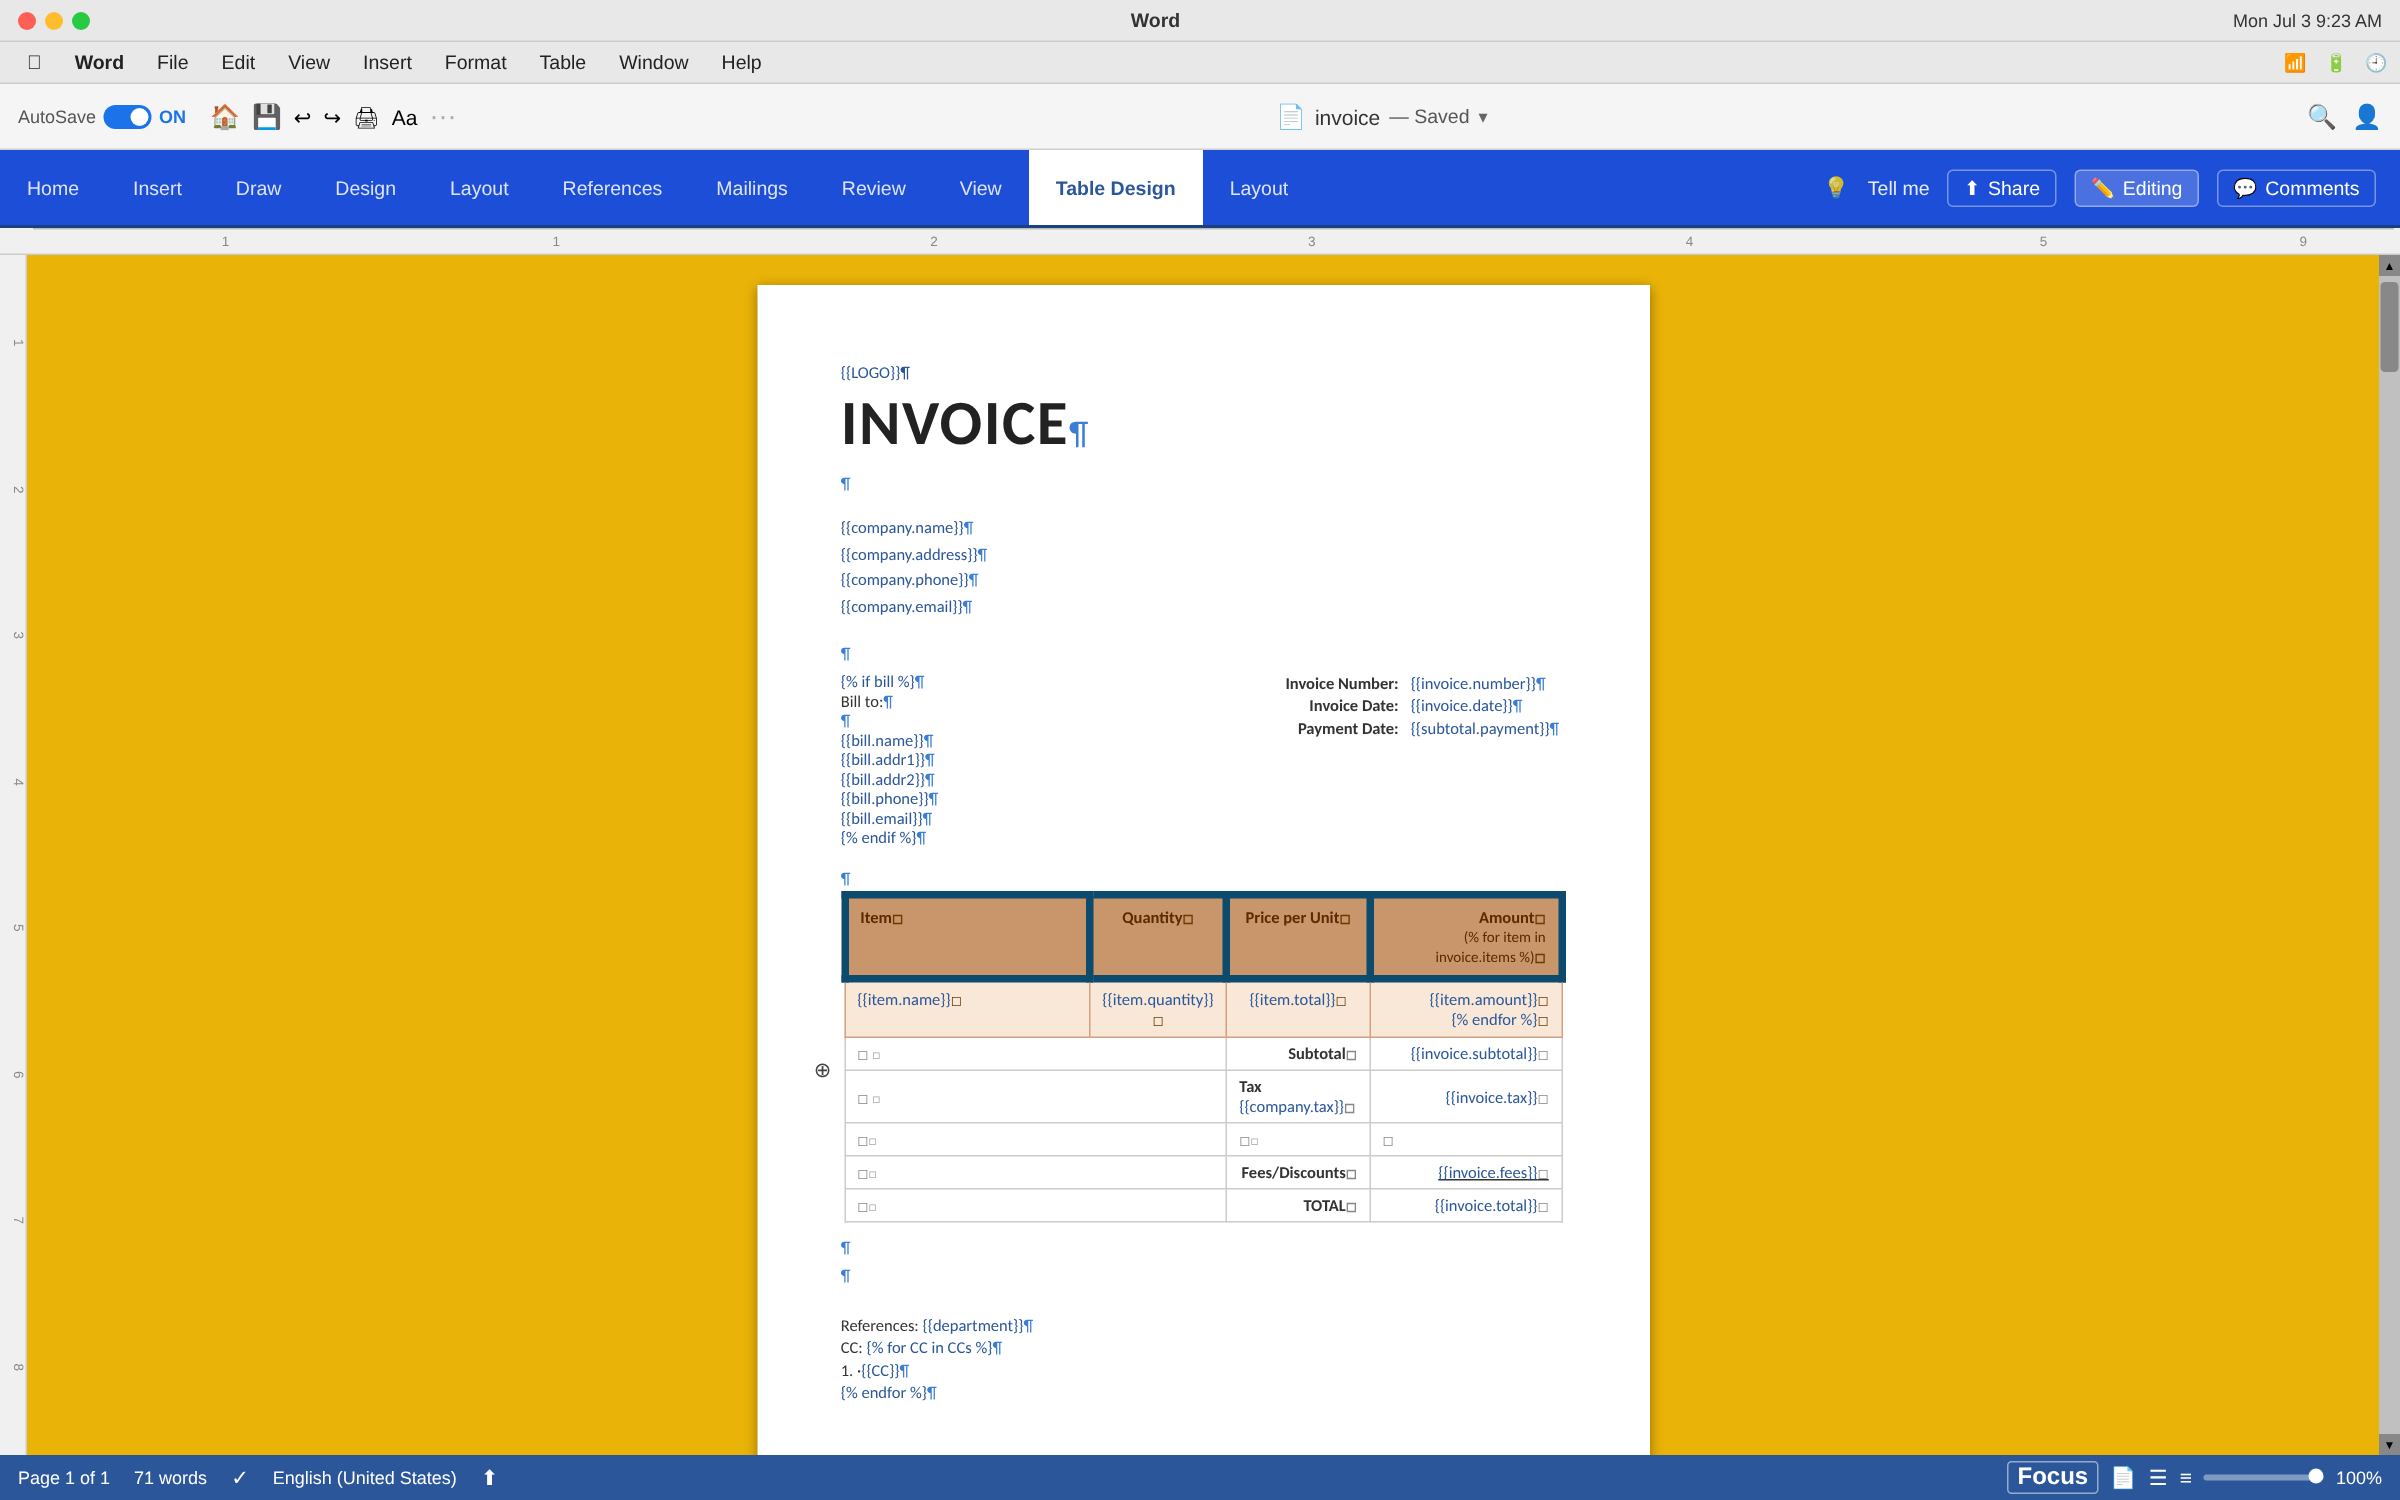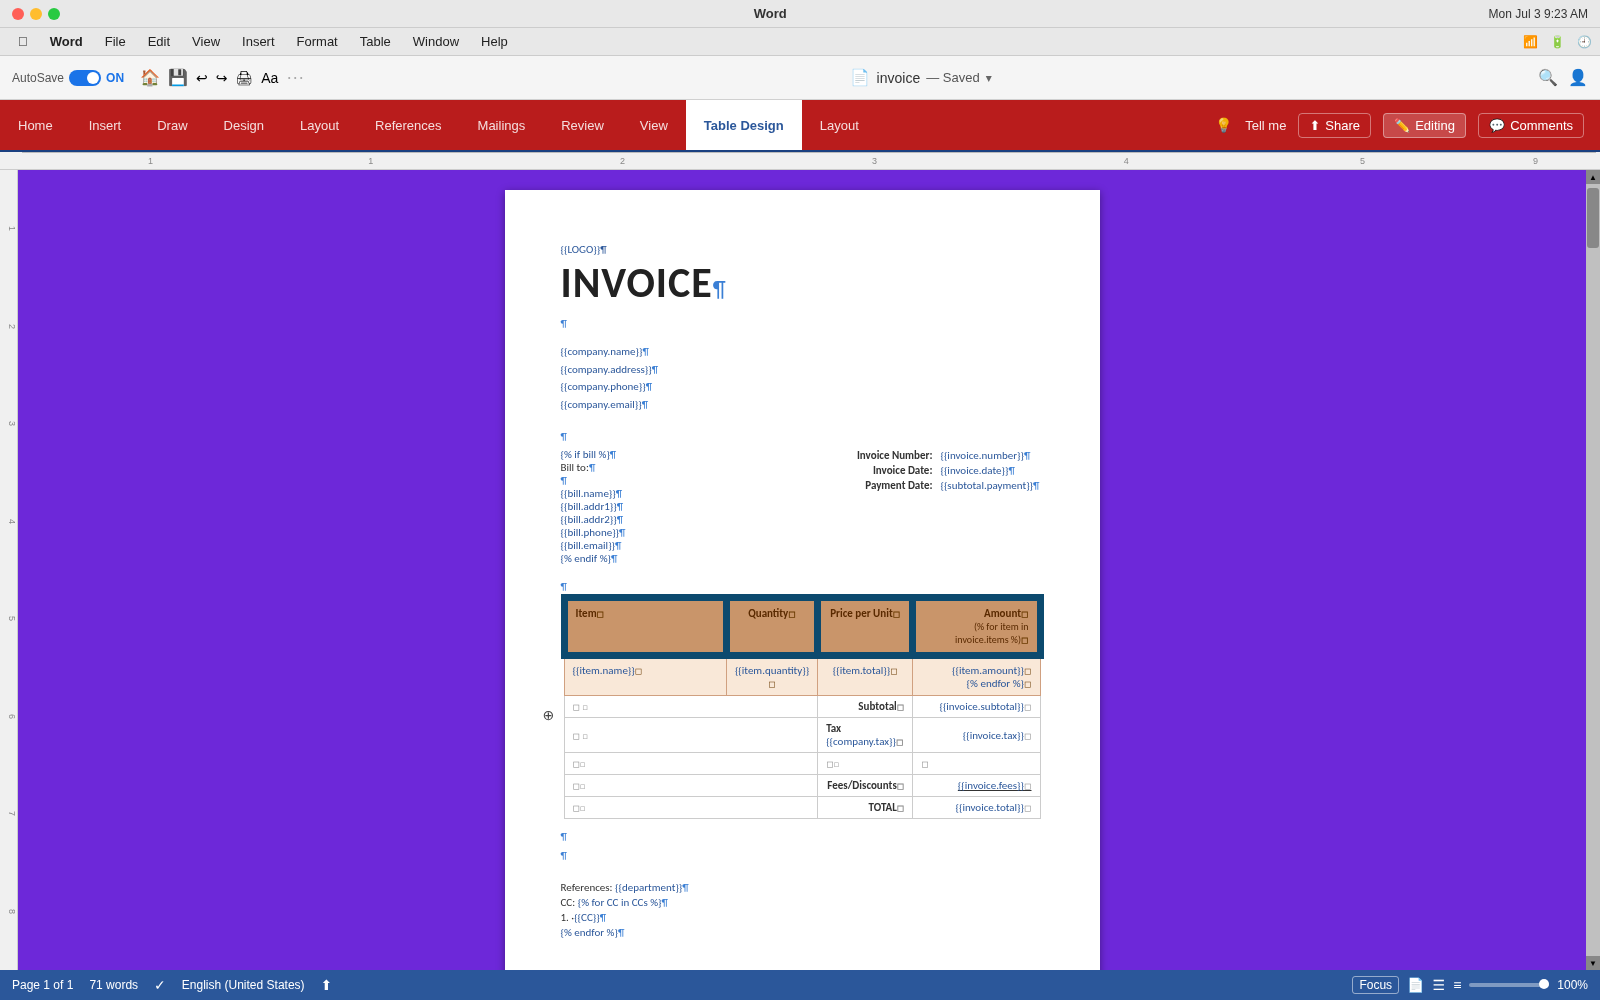--- a/index.html
+++ b/index.html
@@ -52,21 +52,21 @@
     .toggle::after { content: ''; position: absolute; right: 2px; top: 2px; width: 12px; height: 12px; background: white; border-radius: 50%; }
     .toggle-on-label { font-size: 12px; color: #1a73e8; font-weight: bold; }
     .toolbar-center { flex: 1; display: flex; justify-content: center; align-items: center; }
     .doc-title { font-size: 14px; color: #333; display: flex; align-items: center; gap: 6px; }
     .saved-text { color: #555; font-size: 13px; }
     .toolbar-right { display: flex; align-items: center; gap: 10px; }
 
     
     .ribbon {
       height: 52px;
-      background: #b91c1c;
+      background: #1d4ed8;
       display: flex;
       align-items: center;
       padding: 0 0;
       border-bottom: 2px solid #1a4080;
     }
     .ribbon-tab {
       padding: 14px 18px;
       font-size: 13px;
       color: rgba(255,255,255,0.85);
       cursor: pointer;
@@ -107,21 +107,21 @@
     }
     .left-ruler { width: 18px; background: #f0f0f0; border-right: 1px solid #ccc; font-size: 9px; color: #888; }
 
     
     .doc-area {
       flex: 1;
       overflow: auto;
       display: flex;
       justify-content: center;
       padding: 20px 0;
-      background: #6d28d9;
+      background: #eab308;
     }
     .page {
       width: 595px;
       min-height: 840px;
       background: white;
       box-shadow: 0 2px 8px rgba(0,0,0,0.4);
       padding: 48px 56px 48px 56px;
       position: relative;
       font-family: 'Calibri', Arial, sans-serif;
     }
@@ -149,21 +149,21 @@
       width: 100%;
       border-collapse: collapse;
       margin-bottom: 4px;
       font-size: 11px;
     }
     .invoice-table thead tr { background: #c9956a; }
     .invoice-table thead td {
       padding: 6px 8px;
       color: #5a2a00;
       font-weight: 600;
-      border: 7px solid #0c4a6e;
+      border: 5px solid #0c4a6e;
       vertical-align: top;
       margin-top: 17px;
     }
     .invoice-table tbody tr { background: #f9e8d8; }
     .invoice-table tbody td {
       padding: 5px 8px;
       border: 1px solid #d0a080;
       vertical-align: top;
       color: #2b579a;
     }
@@ -453,21 +453,21 @@
   </div>
 </div>
 
 <div class="status-bar">
   <span>Page 1 of 1</span>
   <span>71 words</span>
   <span style="font-size:14px;">✓</span>
   <span>English (United States)</span>
   <span style="font-size:14px;">⬆</span>
   <div class="status-right">
-    <span style="font-size:12px;border:1px solid rgba(255,255,255,0.5);padding:1px 6px;border-radius:3px;">Focus</span>
+    <span style="font-size:16px;border:1px solid rgba(255,255,255,0.5);padding:1px 6px;border-radius:3px;font-weight:bold;">Focus</span>
     <span style="font-size:14px;">📄</span>
     <span style="font-size:14px;">☰</span>
     <span style="font-size:14px;">≡</span>
     <div class="zoom-slider">
       <div class="zoom-thumb"></div>
     </div>
     <span>100%</span>
   </div>
 </div>
 

